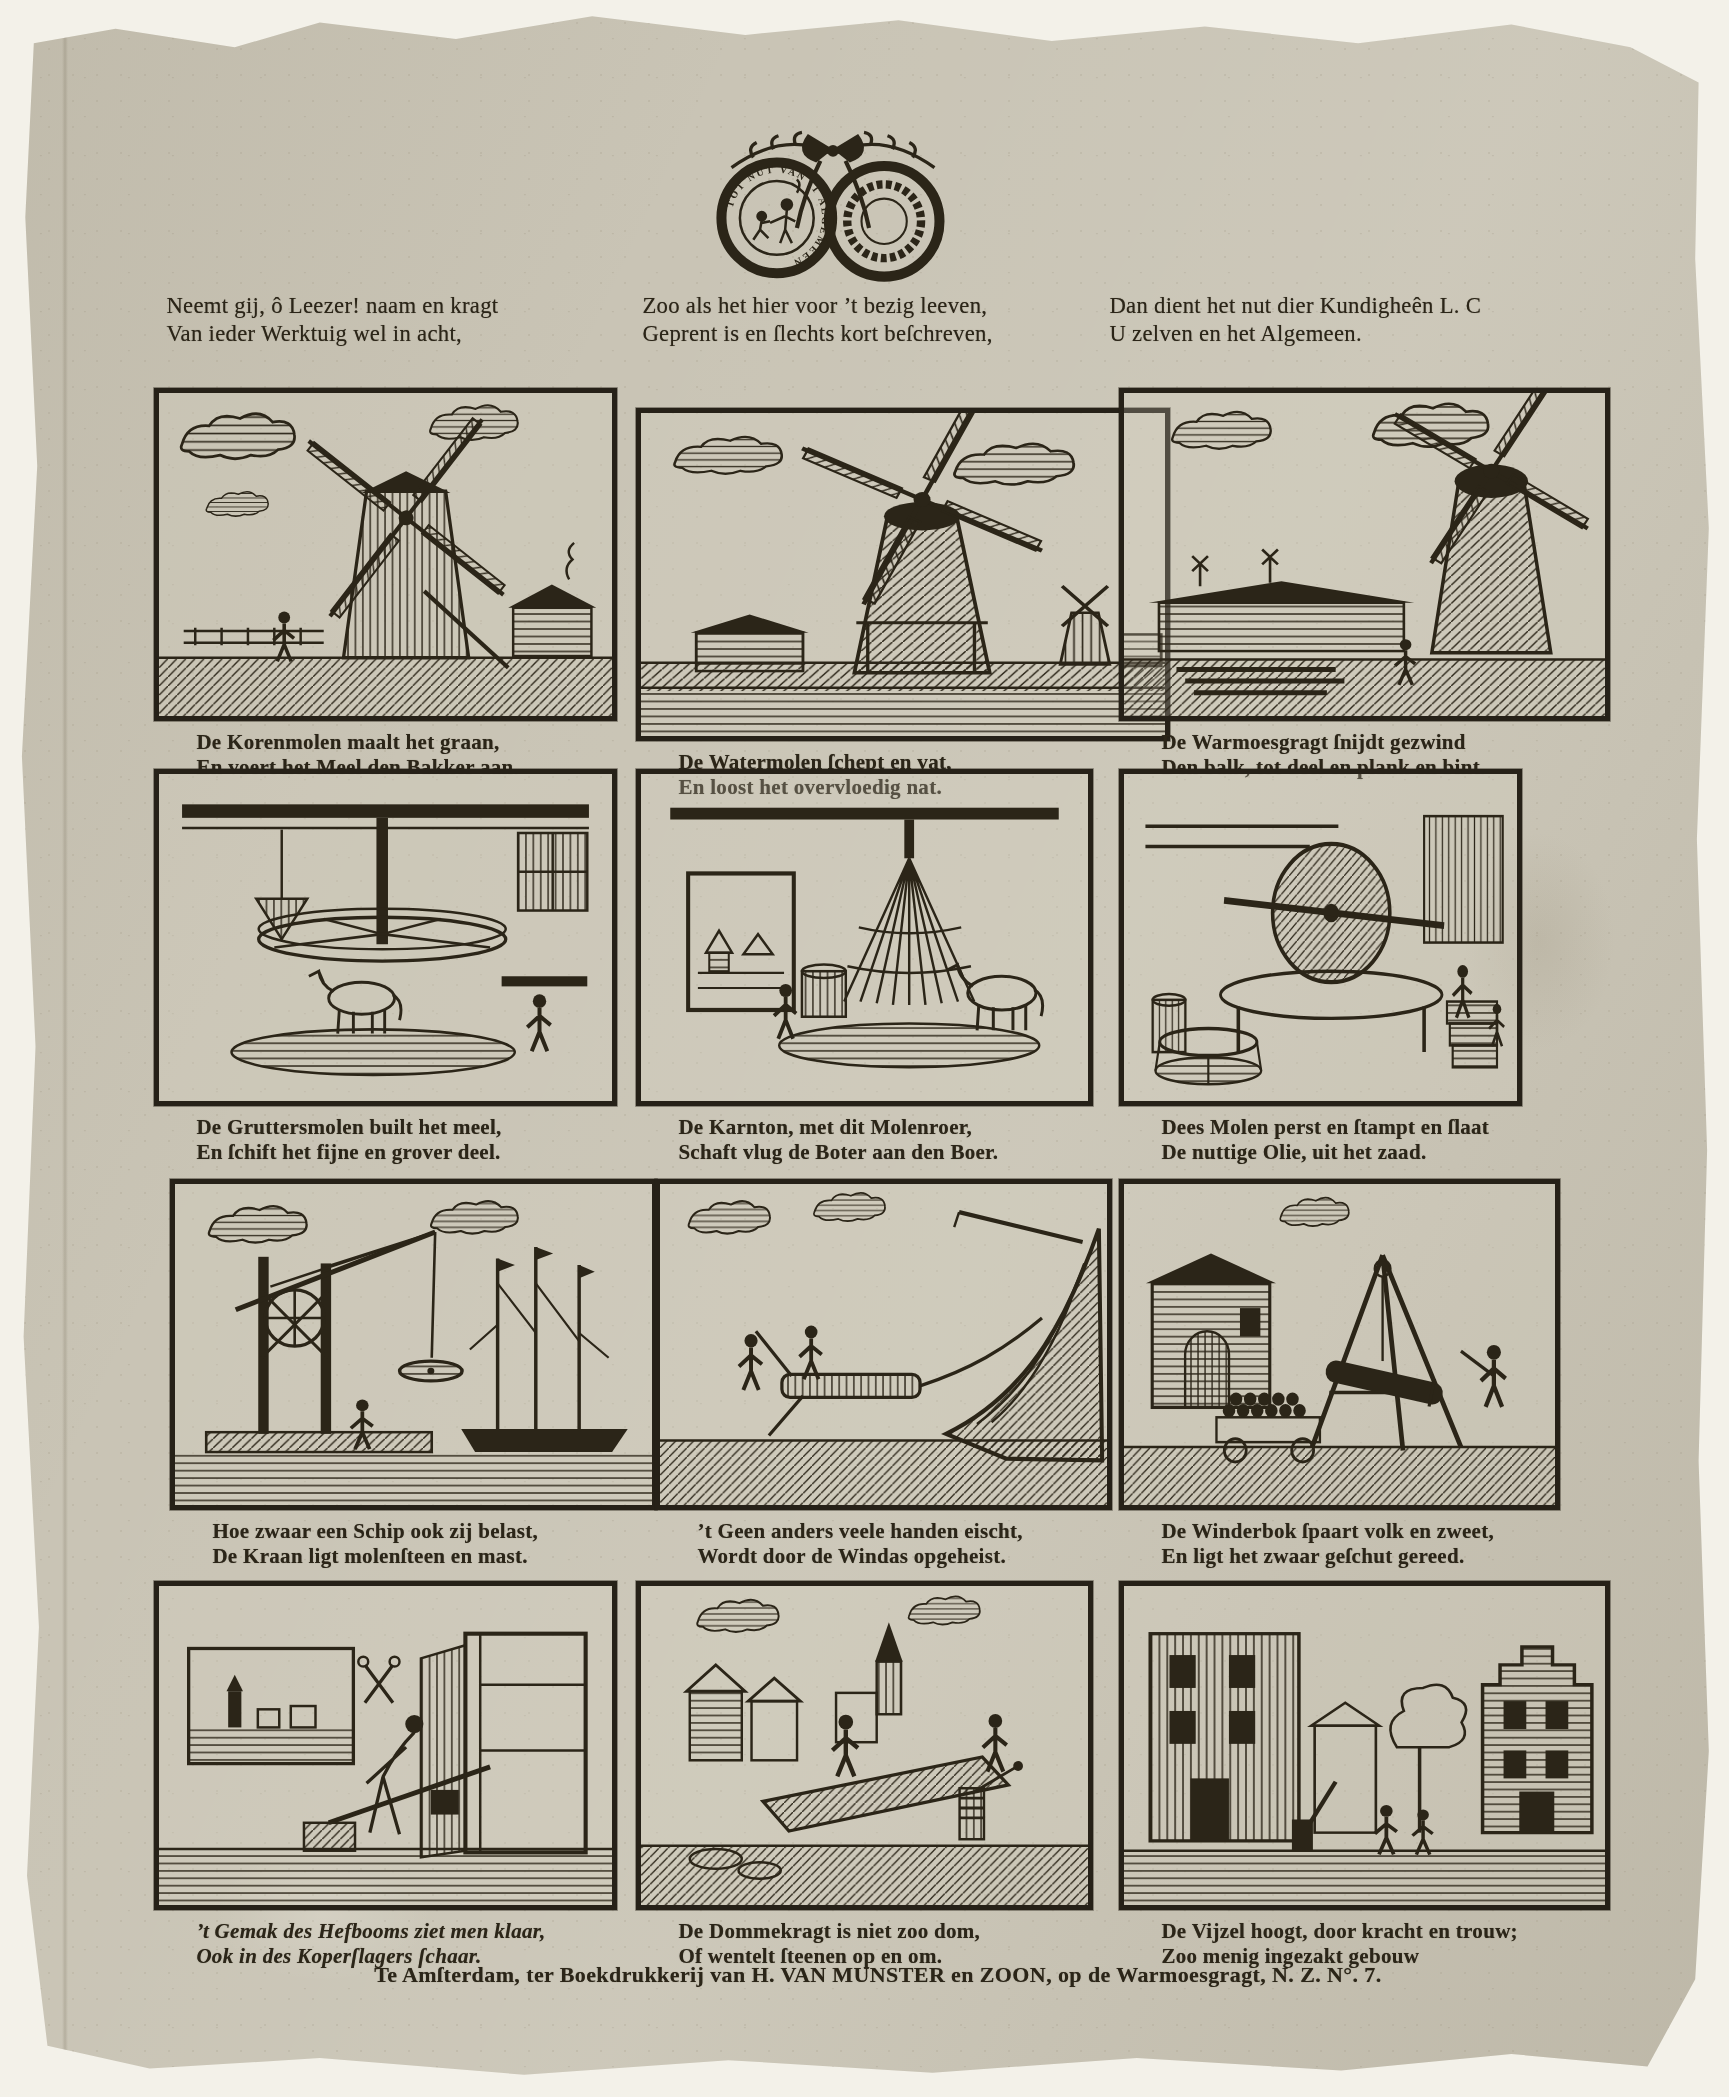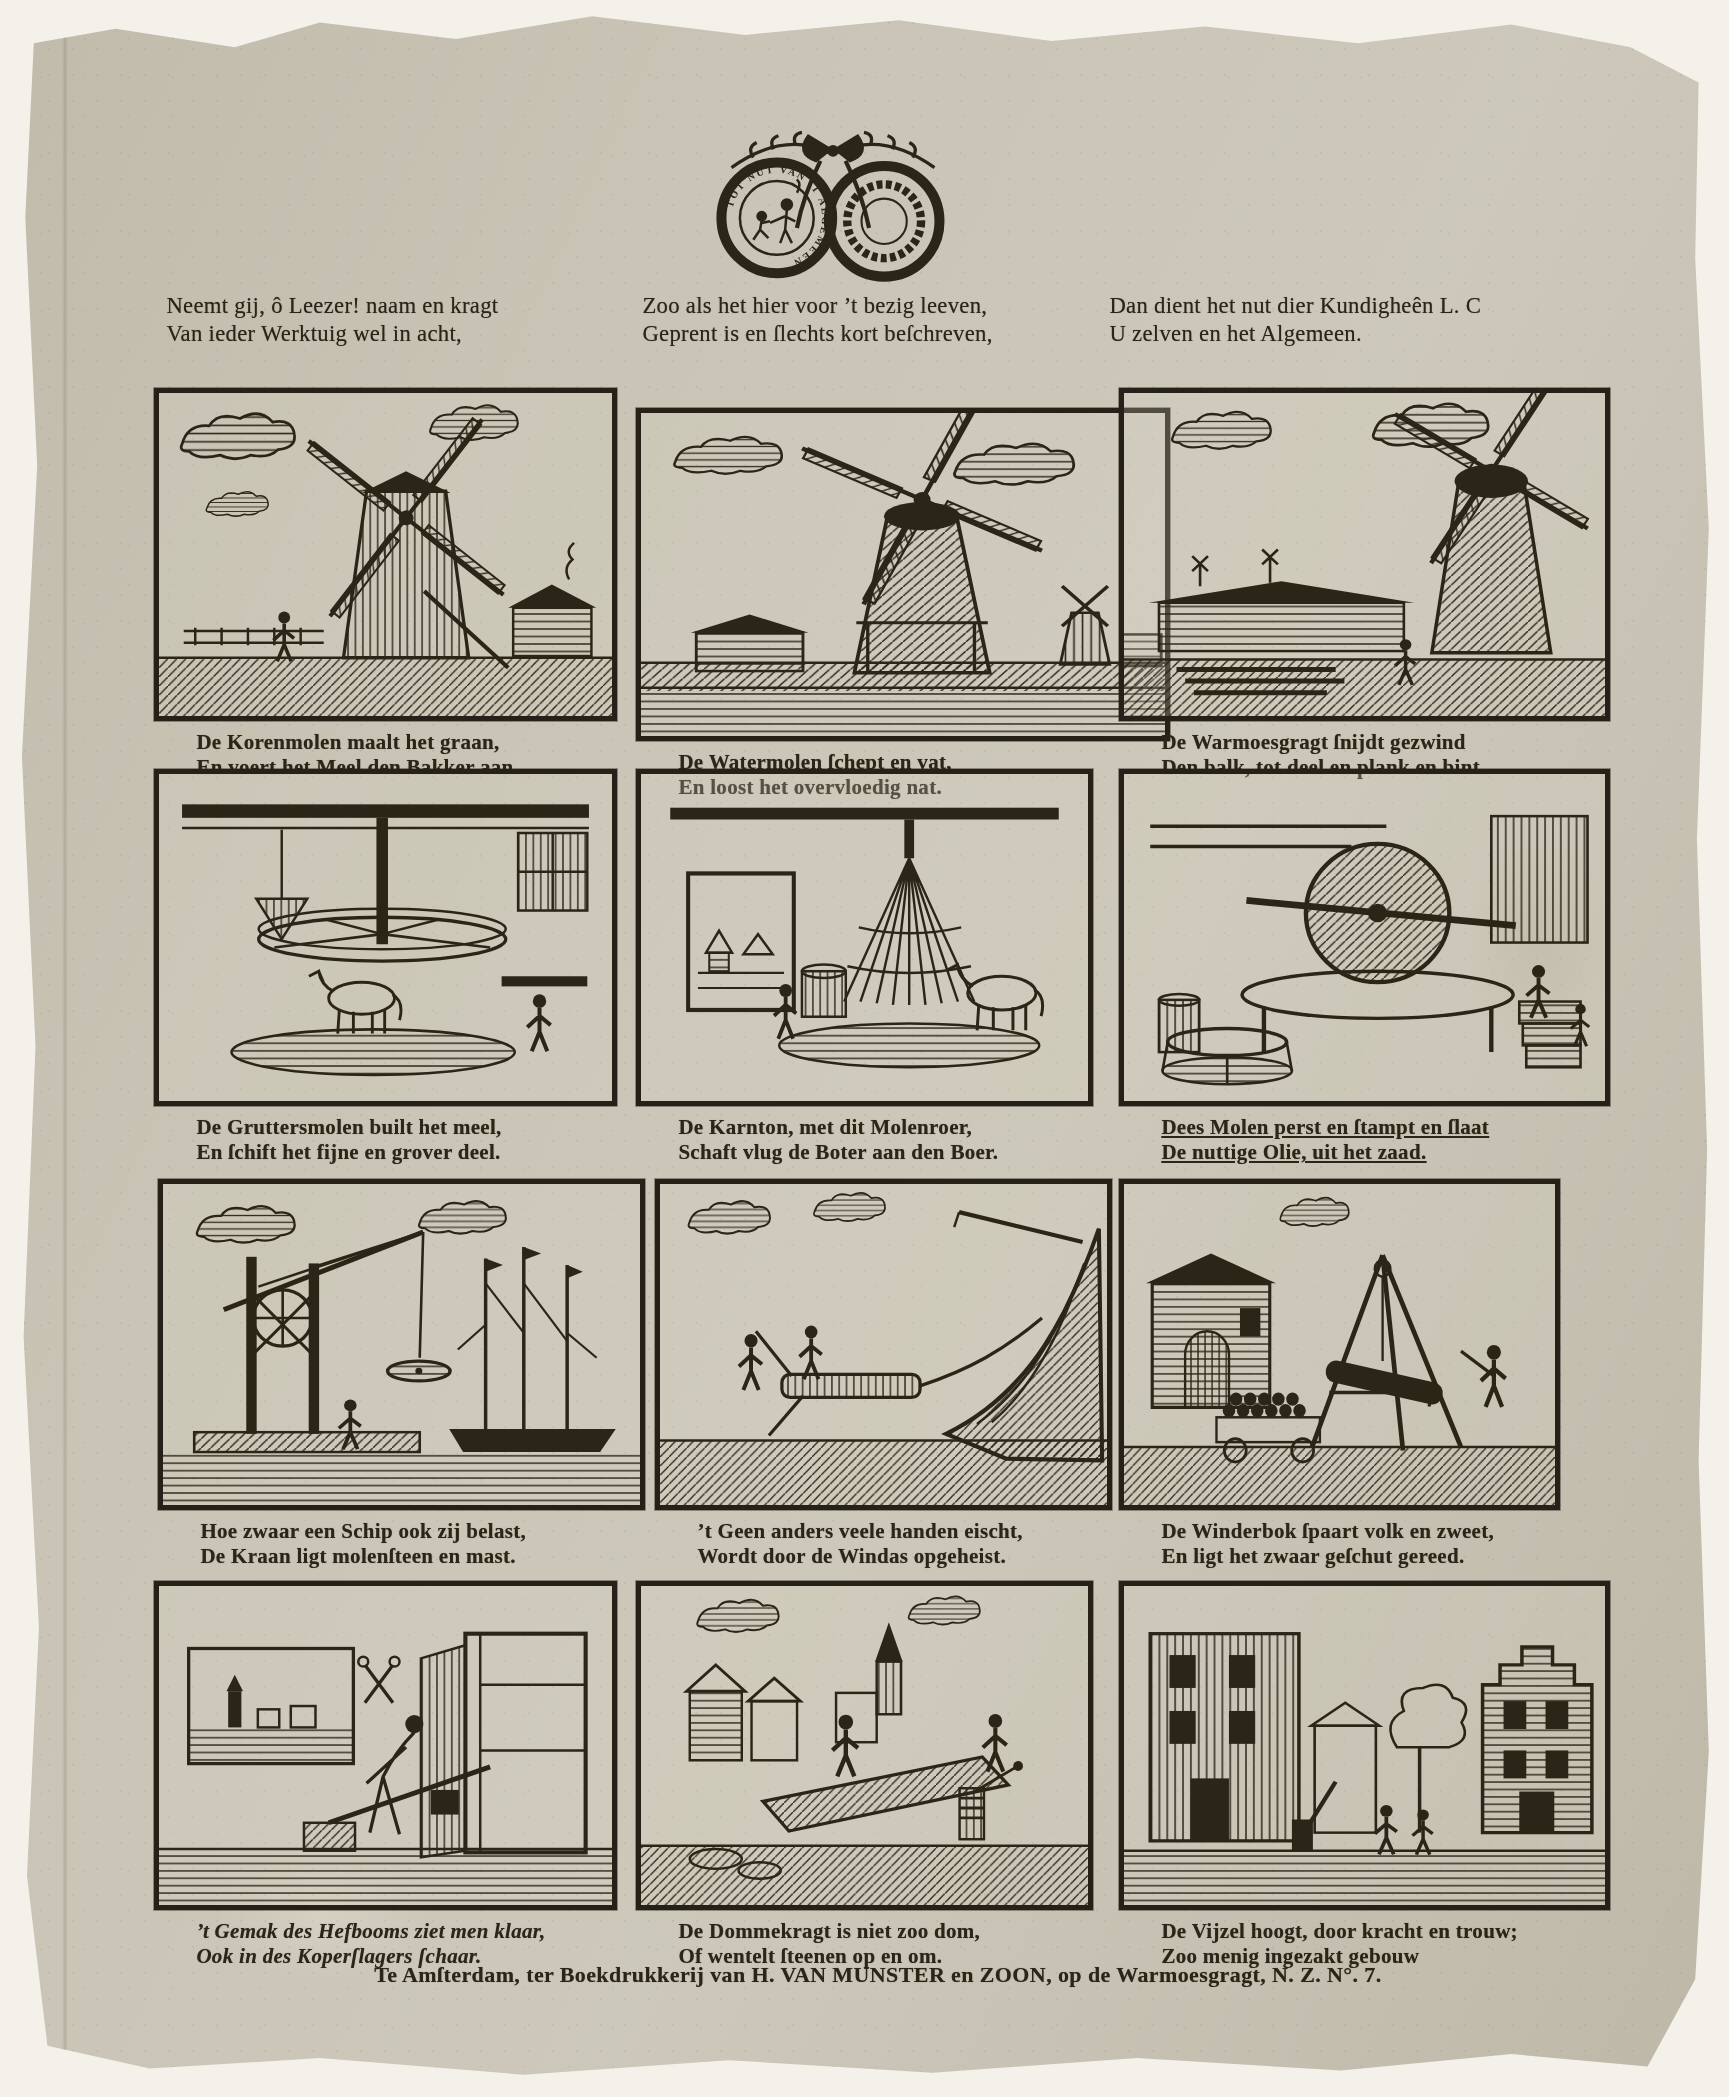--- a/index.html
+++ b/index.html
@@ -360,21 +360,21 @@
               <circle cx="0" cy="-27" r="6" fill="#2b2518"></circle>
               <path d="M0 -21 L0 0 M0 -14 L-11 -4 M0 -14 L10 -6 M0 0 L-7 17 M0 0 L7 17" stroke="#2b2518" stroke-width="3.6" fill="none"></path>
             </g>
           </svg>
         </div>
         <div class="caption">
           <div>De Karnton, met dit Molenroer,</div>
           <div>Schaft vlug de Boter aan den Boer.</div>
         </div>
       </div>
-      <div class="panel" style="left: 1106px; top: 759px; width: 491px; text-decoration: underline;">
+      <div class="panel" style="left: 1106px; top: 759px; width: 403px;">
         <div class="woodcut" style="height: 327px;">
           <svg viewBox="0 0 550 388" preserveAspectRatio="none">
             <defs>
 <pattern id="hz5" patternUnits="userSpaceOnUse" width="9" height="9">
                 <path d="M0 4.5 H9" stroke="#2b2518" stroke-width="1.7"></path>
               </pattern>
 <pattern id="dg5" patternUnits="userSpaceOnUse" width="11" height="11">
                 <path d="M0 11 L11 0" stroke="#2b2518" stroke-width="1.7"></path>
               </pattern>
 <pattern id="vt5" patternUnits="userSpaceOnUse" width="9" height="9">
@@ -404,21 +404,21 @@
               <circle cx="0" cy="-27" r="6" fill="#2b2518"></circle>
               <path d="M0 -21 L0 0 M0 -14 L-11 -4 M0 -14 L10 -6 M0 0 L-7 17 M0 0 L7 17" stroke="#2b2518" stroke-width="3.6" fill="none"></path>
             </g>
           </svg>
         </div>
         <div class="caption">
           <div>Dees Molen perst en ſtampt en ſlaat</div>
           <div>De nuttige Olie, uit het zaad.</div>
         </div>
       </div>
-      <div class="panel" style="left: 129px; top: 1169px; width: 487px; padding-left: 16px;">
+      <div class="panel" style="left: 141px; top: 1169px; width: 487px; padding-left: 16px;">
         <div class="woodcut" style="height: 321px;">
           <svg viewBox="0 0 550 388" preserveAspectRatio="none">
             <defs>
 <pattern id="hz6" patternUnits="userSpaceOnUse" width="9" height="9">
                 <path d="M0 4.5 H9" stroke="#2b2518" stroke-width="1.7"></path>
               </pattern>
 <pattern id="dg6" patternUnits="userSpaceOnUse" width="11" height="11">
                 <path d="M0 11 L11 0" stroke="#2b2518" stroke-width="1.7"></path>
               </pattern>
 <pattern id="vt6" patternUnits="userSpaceOnUse" width="9" height="9">

